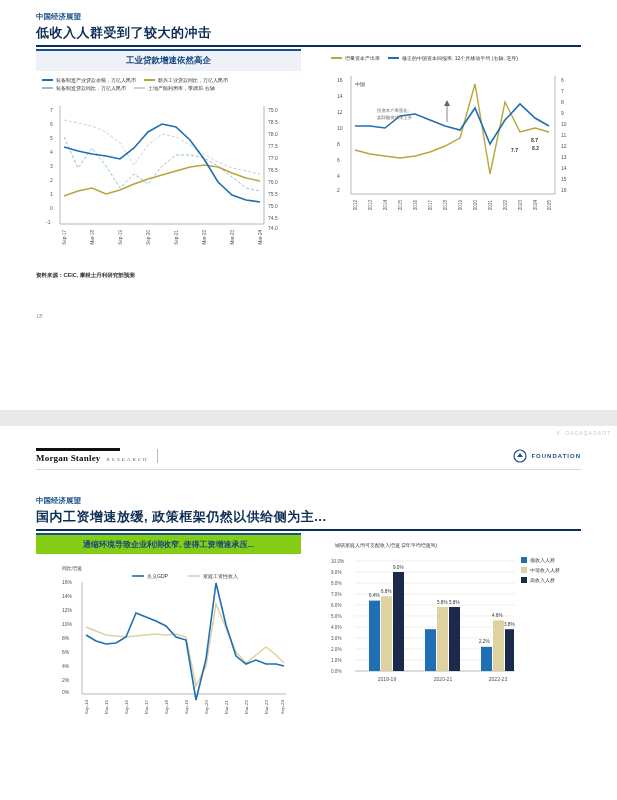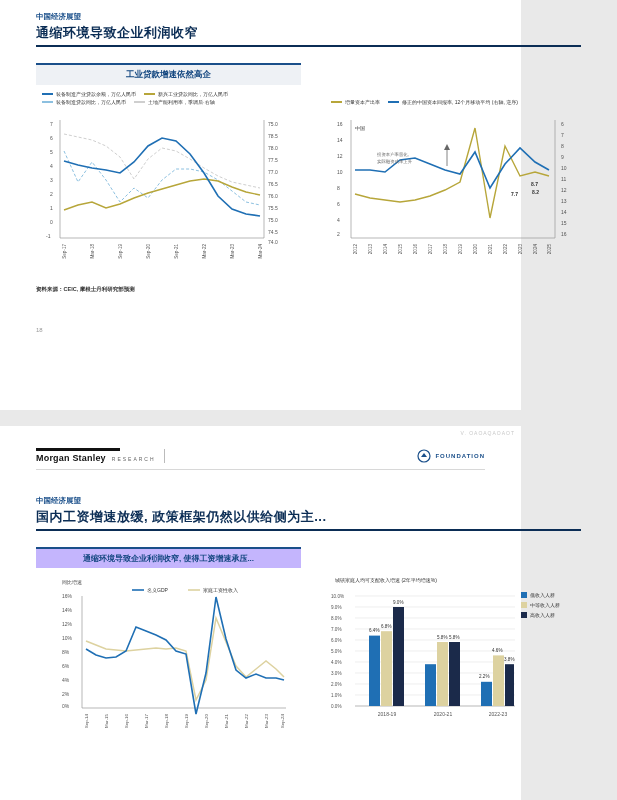--- a/index.html
+++ b/index.html
@@ -1,51 +1,51 @@
 <!DOCTYPE html>
 <html><head>
 <meta charset="utf-8">
 <style>
   html,body{margin:0;padding:0;background:#e9e9e9;}
   body{font-family:"Liberation Sans","DejaVu Sans",sans-serif;width:617px;}
-  .page{width:521px;background:#ffffff;position:relative;box-sizing:border-box;}
+  .page{width:617px;background:#ffffff;position:relative;box-sizing:border-box;}
   .page1{height:410px;padding:0;}
   .gap{height:16px;background:#e9e9e9;}
   .page2{height:374px;}
 
   .hdr-small{font-size:7.5px;color:#1a4f8a;font-weight:bold;margin:0;}
   .hdr-title{font-size:13px;color:#0b2d55;font-weight:bold;margin:2px 0 0 0;letter-spacing:.5px;}
   .hdr-underline{height:2px;background:#0b2d55;width:545px;margin-top:3px;}
 
   .panelbar{background:#eef1f5;border-top:2px solid #1a4f8a;color:#11457f;font-weight:bold;font-size:8.5px;text-align:center;padding:4px 0;}
   .panel{width:265px;}
-  .charts{display:flex;gap:24px;margin-top:16px;align-items:flex-end;}
+  .charts{display:flex;gap:24px;margin-top:2px;}
   .legend{display:flex;flex-wrap:wrap;font-size:5px;color:#333;margin:5px 0 2px 6px;line-height:1.6;}
   .legend .li{display:flex;align-items:center;margin-right:8px;white-space:nowrap;}
   .swatch{width:11px;height:2px;margin-right:3px;display:inline-block;}
   .swatch.dash{height:0;border-top:2px dashed;}
   .src{font-size:5.5px;color:#333;font-weight:bold;margin-top:14px;}
   .pgnum{font-size:6px;color:#999;}
 
   .mslogo{font-size:9px;color:#111;font-weight:bold;letter-spacing:.2px;}
   .mssub{font-size:5px;color:#666;letter-spacing:2px;margin-left:6px;}
   .found{font-size:6px;color:#1a4f8a;letter-spacing:1px;font-weight:bold;}
   .topline{height:1px;background:#d8d8d8;}
   .blackbar{height:3px;background:#111;width:84px;}
   .vline{width:1px;height:14px;background:#bbb;margin:0 8px;}
-  .subbar{background:#c4b5fd;border-top:2px solid #1a4f8a;color:#11457f;font-weight:bold;font-size:8px;text-align:center;padding:4px 9px;}
+  .subbar{background:#84cc16;border-top:2px solid #1a4f8a;color:#11457f;font-weight:bold;font-size:8px;text-align:center;padding:4px 9px;}
   .watermark{position:absolute;right:6px;top:4px;font-size:5px;color:#c9c9c9;letter-spacing:1px;}
 </style>
 </head>
 <body>
 
 <div class="page page1">
   <div style="padding:12px 36px 0 36px;">
     <div class="hdr-small">中国经济展望</div>
-    <div class="hdr-title">通缩环境导致企业利润收窄</div>
+    <div class="hdr-title">低收入人群受到了较大的冲击</div>
     <div class="hdr-underline"></div>
 
     <div class="charts">
 
       <div class="panel">
         <div class="panelbar">工业贷款增速依然高企</div>
         <div class="legend">
           <span class="li">
               <i class="swatch" style="background:#1f6fb4"></i>
               <span>装备制造产业贷款余额，万亿人民币</span>
@@ -190,21 +190,21 @@
     <div class="pgnum" style="margin-top:34px;">18</div>
   </div>
 </div>
 
 <div class="gap"></div>
 
 <div class="page page2">
   <div class="watermark">V. OAOAQAOAOT</div>
   <div style="padding:22px 36px 0 36px;">
     <div style="display:flex;align-items:center;justify-content:space-between;">
-      <div style="display:flex;align-items:center;">
+      <div style="display:flex;align-items:center;font-family:Liberation Serif, serif;">
         <div>
           <div class="blackbar"></div>
           <div style="display:flex;align-items:baseline;margin-top:2px;">
             <span class="mslogo">Morgan Stanley</span>
             <span class="mssub">RESEARCH</span>
           </div>
         </div>
         <div class="vline"></div>
       </div>
       <div style="display:flex;align-items:center;">

